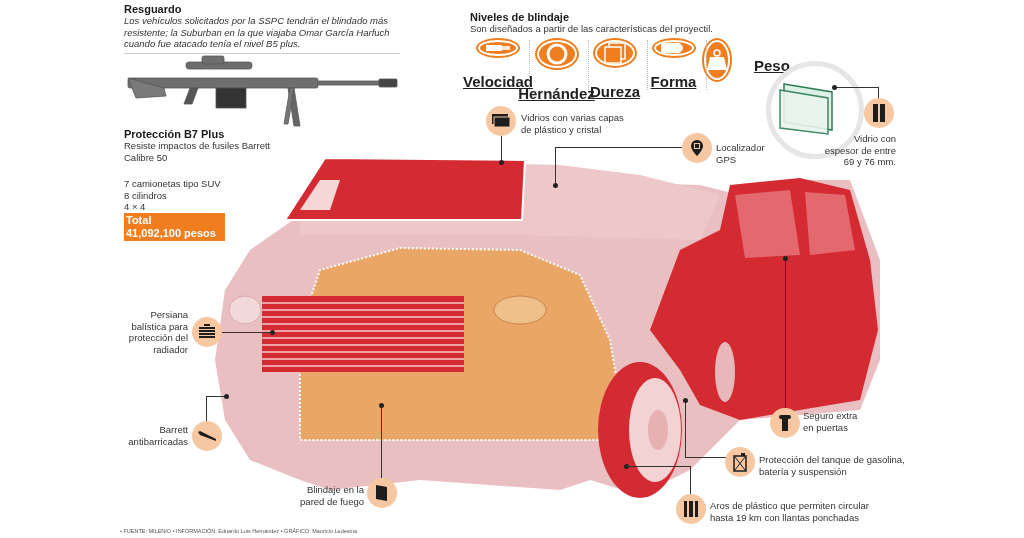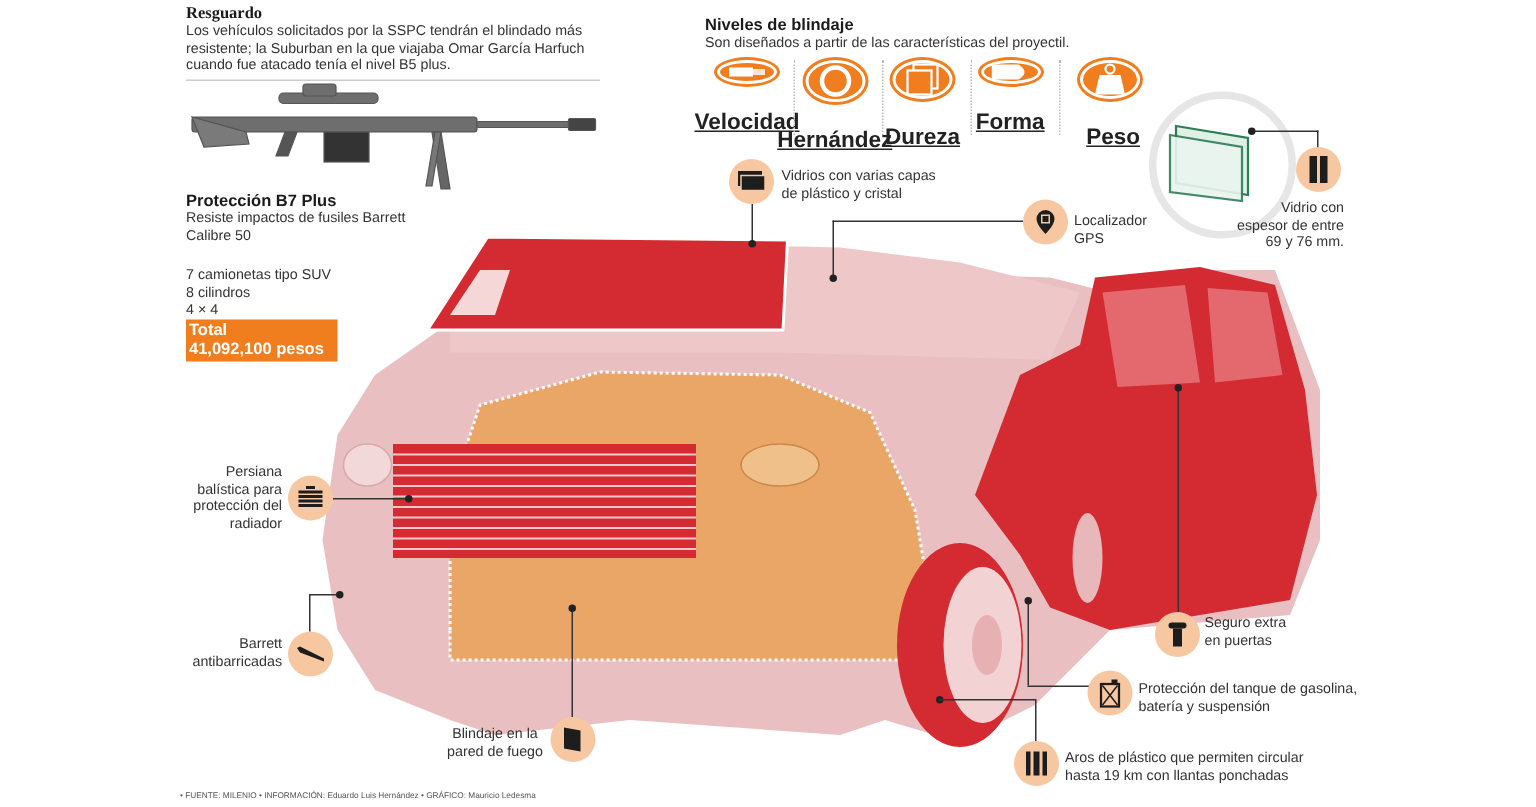--- a/index.html
+++ b/index.html
@@ -12,22 +12,22 @@
   .orange-circle{width:36px;height:36px;border-radius:50%;background:#f07d1e;border:2px solid #fff;box-shadow:0 0 0 2px #f07d1e;display:flex;align-items:center;justify-content:center;}
   .lvl-label{font-size:15px;font-weight:bold;color:#222;text-align:center;margin-top:17px;text-decoration:underline;}
   .line{position:absolute;background:#333;}
   .dot{position:absolute;width:5px;height:5px;border-radius:50%;background:#222;}
   .sep{position:absolute;border-left:1px dotted #bbb;}
 </style>
 </head>
 <body>
 
 <div class="abs" style="left:124px;top:3px;width:280px;">
-  <div class="h" style="font-size:11px;font-family:Liberation Serif, serif;">Resguardo</div>
-  <div class="txt" style="width:272px;">Los vehículos solicitados por la SSPC tendrán el blindado más resistente; la Suburban en la que viajaba Omar García Harfuch cuando fue atacado tenía el nivel B5 plus.</div>
+  <div class="h" style="font-size:11px;">Resguardo</div>
+  <div class="txt" style="width:272px;font-style:italic;">Los vehículos solicitados por la SSPC tendrán el blindado más resistente; la Suburban en la que viajaba Omar García Harfuch cuando fue atacado tenía el nivel B5 plus.</div>
   <div style="margin-top:3px;width:276px;border-top:1px solid #ccc;"></div>
 </div>
 
 <svg class="abs" style="left:124px;top:54px;" width="276" height="76" viewBox="0 0 276 76">
   <g fill="#6e6e6e" stroke="#555" stroke-width="0.8">
     <rect x="62" y="8" width="66" height="7" rx="3"></rect>
     <rect x="78" y="2" width="22" height="8" rx="2"></rect>
     <rect x="4" y="24" width="190" height="10" rx="2"></rect>
     <rect x="194" y="27" width="78" height="4" rx="1"></rect>
     <rect x="255" y="25" width="18" height="8" rx="1" fill="#444"></rect>
@@ -87,21 +87,21 @@
     <div class="lvl-label">Dureza</div>
   </div>
   <div style="width:56px;display:flex;flex-direction:column;align-items:center;">
     <div class="orange-circle">
       <svg width="26" height="12">
           <path d="M0 1 H18 Q26 6 18 11 H0 Z" fill="#fff"></path>
         </svg>
     </div>
     <div class="lvl-label">Forma</div>
   </div>
-  <div style="width:56px;display:flex;flex-direction:column;align-items:flex-end;">
+  <div style="width:56px;display:flex;align-items:flex-start;gap:24px;">
     <div class="orange-circle">
       <svg width="22" height="22">
           <circle cx="11" cy="4" r="3" fill="none" stroke="#fff" stroke-width="1.5"></circle>
           <path d="M4 8 H18 L21 21 H1 Z" fill="#fff"></path>
         </svg>
     </div>
     <div class="lvl-label">Peso</div>
   </div>
 </div>
 <div class="sep" style="left:529px;top:40px;height:50px;"></div>
@@ -223,21 +223,21 @@
 </div>
 <div class="bubble" style="left:192px;top:421px;width:30px;height:30px;">
   <svg width="20" height="12">
       <path d="M1 2 L3 1 L19 9 L19 11 L3 5 Z" fill="#1d1d1d"></path>
     </svg>
 </div>
 <div class="line" style="left:206px;top:396px;width:1px;height:25px;"></div>
 <div class="line" style="left:206px;top:396px;width:20px;height:1px;"></div>
 <div class="dot" style="left:224px;top:394px;"></div>
 
-<div class="abs lbl" style="left:296px;top:484px;width:68px;text-align:center;">
+<div class="abs lbl" style="left:296px;top:484px;width:68px;text-align:right;">
   <div>Blindaje en la</div>
   <div>pared de fuego</div>
 </div>
 <div class="bubble" style="left:367px;top:478px;width:30px;height:30px;">
   <svg width="16" height="18">
       <path d="M2 1 L13 3 L13 17 L2 15 Z" fill="#1d1d1d"></path>
     </svg>
 </div>
 <div class="line" style="left:381px;top:405px;width:1px;height:73px;"></div>
 <div class="dot" style="left:379px;top:403px;"></div>

